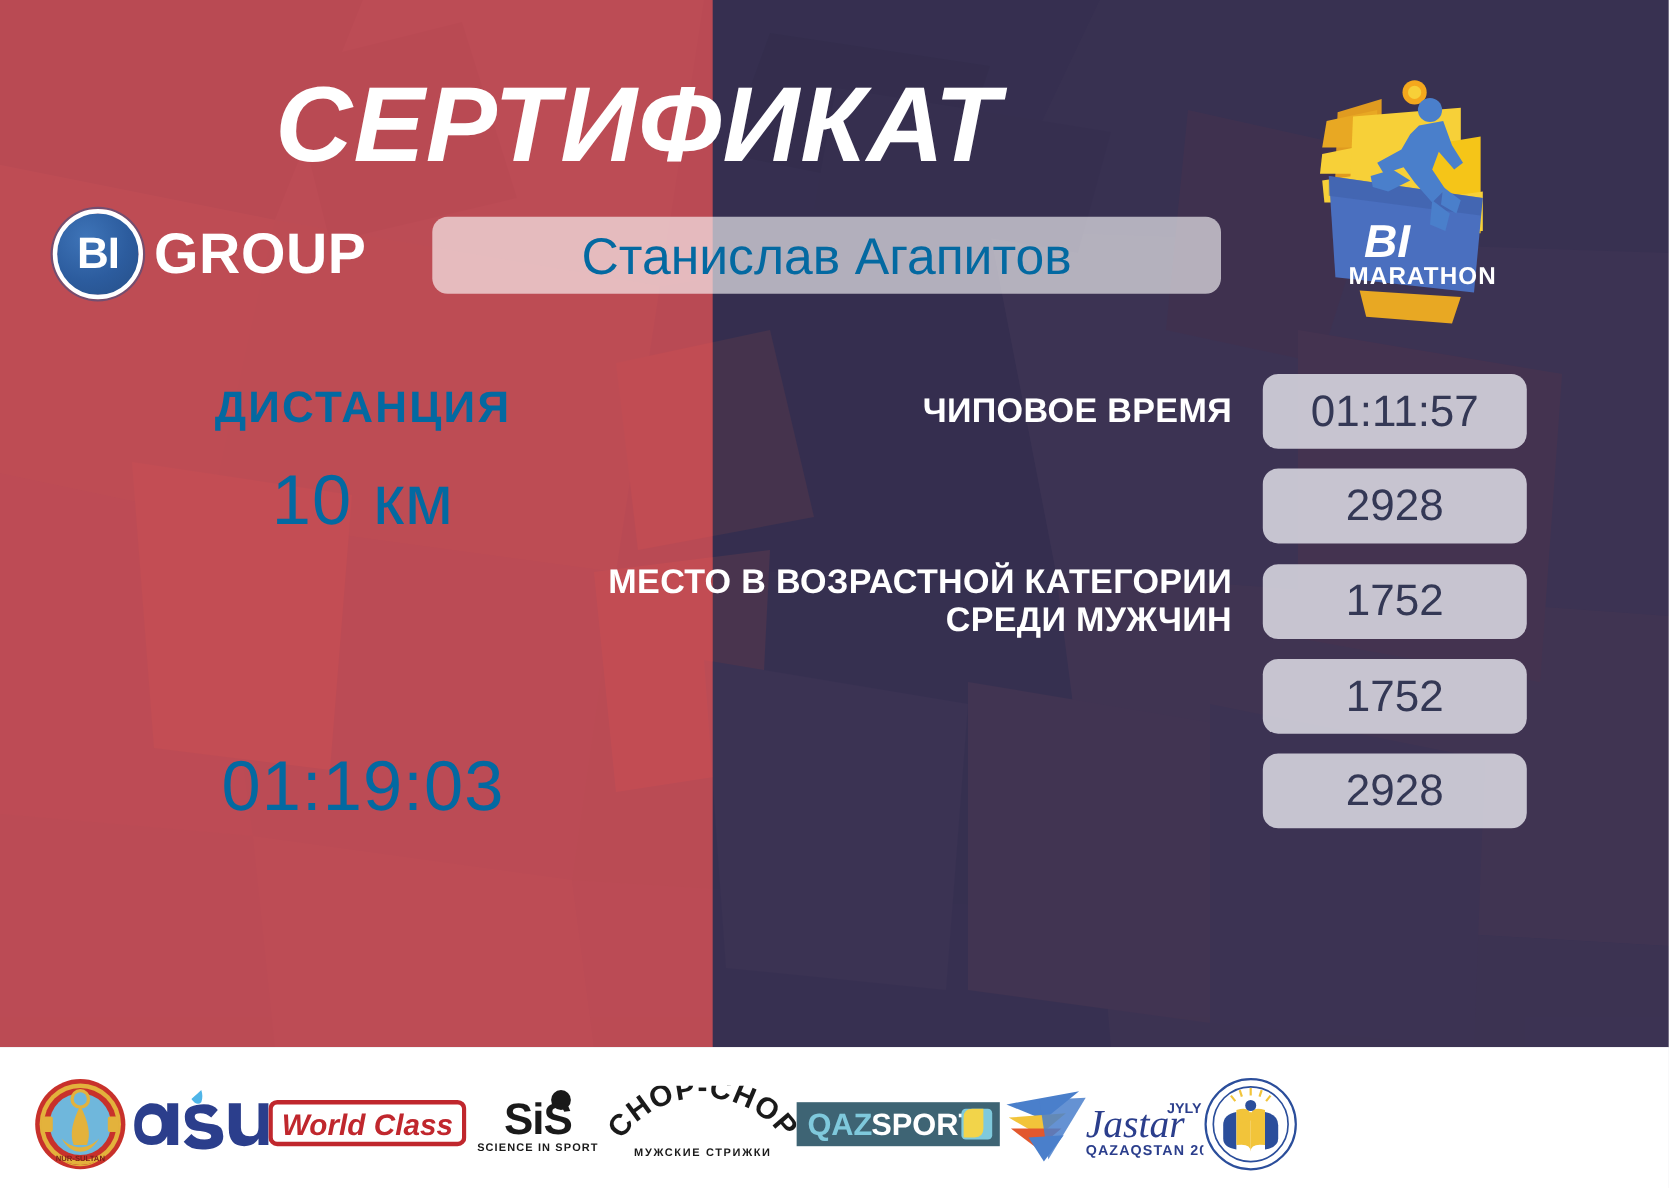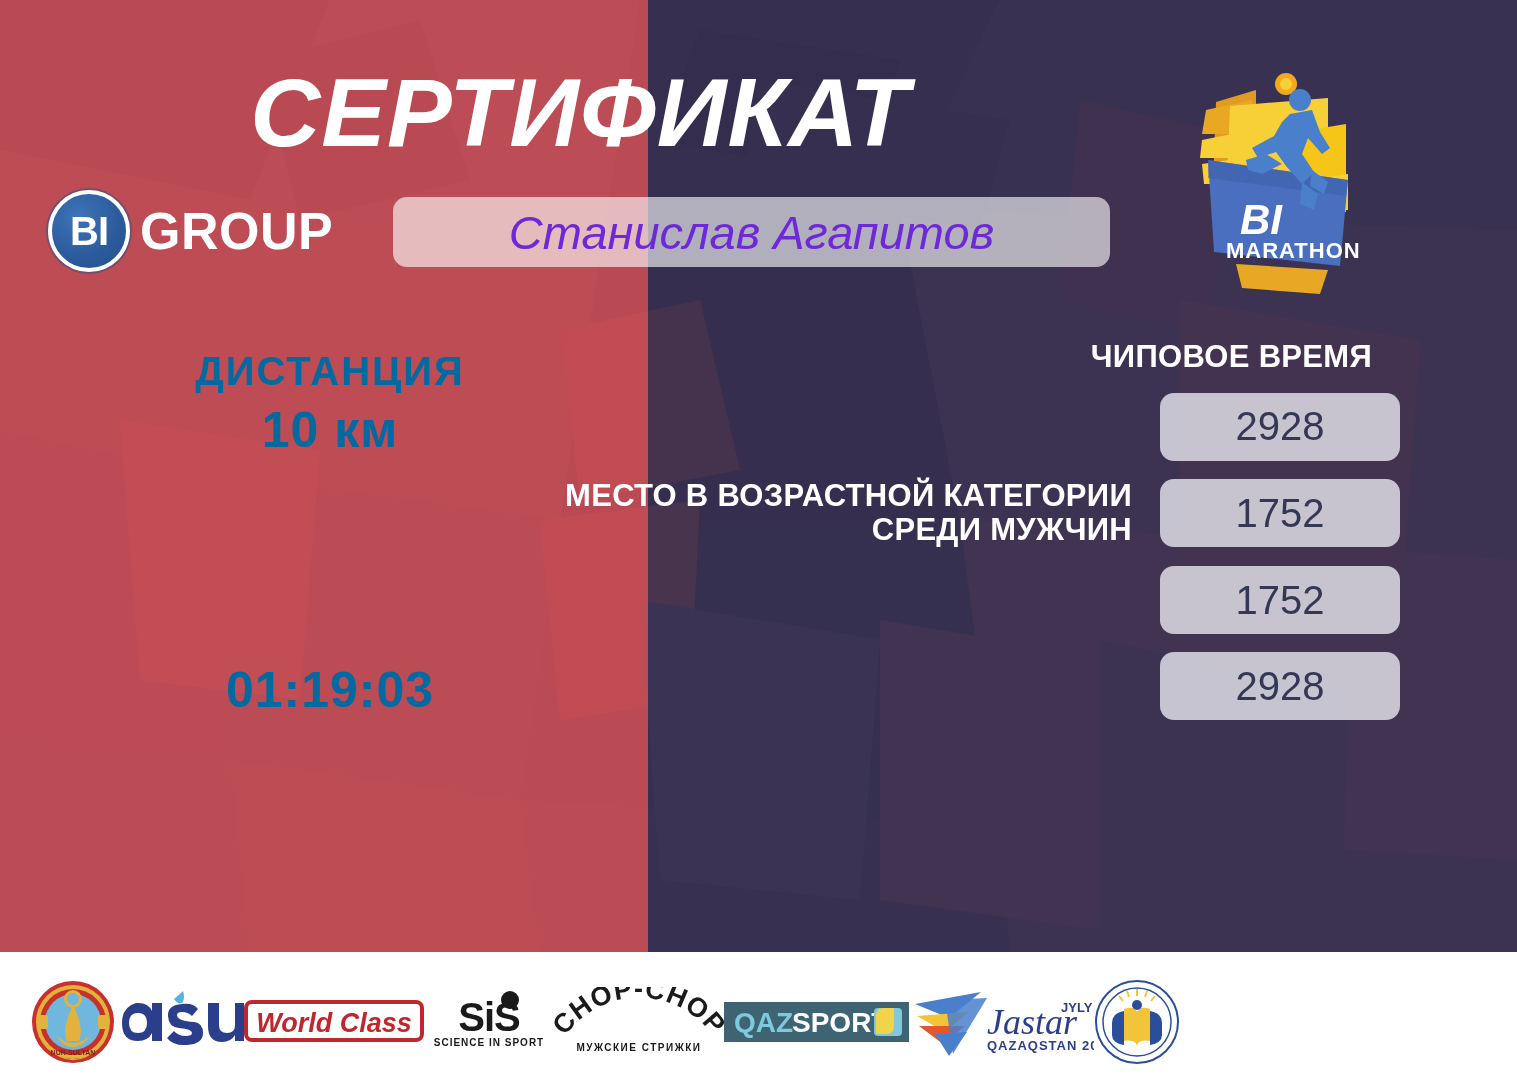--- a/index.html
+++ b/index.html
@@ -59,23 +59,22 @@
     font-style: italic;
   }
   .name-pill {
     position: absolute; left: 393px; top: 197px;
     width: 717px; height: 70px;
     background: rgba(255,255,255,0.62);
     border-radius: 14px;
     display: flex; align-items: center; justify-content: center;
   }
   .name-pill span {
-    color: #6d28d9; font-size: 47px; font-weight: normal;
+    color: #0369a1; font-size: 47px; font-weight: normal;
     white-space: nowrap;
-    font-style: italic;
   }
 
   
   .bigroup {
     position: absolute; left: 48px; top: 190px;
     display: flex; align-items: center; gap: 10px;
   }
   .bi-badge {
     width: 82px; height: 82px; border-radius: 50%;
     background: radial-gradient(circle at 35% 30%, #3E74B8 0%, #2C5C9E 55%, #264F88 100%);
@@ -90,25 +89,25 @@
   .marathon-logo { position: absolute; left: 1178px; top: 62px; width: 200px; height: 240px; }
 
   
   .left-block {
     position: absolute; left: 60px; width: 540px;
     text-align: center; color:#0369a1;
   }
   #distance-block { top: 348px; }
   #finish-block   { top: 655px; }
   .lbl-big { font-size: 40px; font-weight: bold; letter-spacing: 2px; line-height: 1.18; }
-  .val-big { font-size: 50px; font-weight: bold; letter-spacing: 1px; margin-top: 6px; }
+  .val-big { font-size: 64px; font-weight: normal; letter-spacing: 1px; margin-top: 22px; }
 
   
   .right-rows {
-    position: absolute; left: 520px; top: 340px; width: 880px;
+    position: absolute; left: 508px; top: 340px; width: 880px;
   }
   .stat-row {
     display: flex; align-items: center; justify-content: flex-end;
     margin-bottom: 18px;
   }
   .stat-label {
     color:#ffffff; font-size: 31px; font-weight: bold;
     text-align: right; line-height: 1.12; letter-spacing: 0.3px;
     padding-right: 28px; flex: 1;
   }
@@ -208,20 +207,23 @@
     <div class="val-big">10 км</div>
   </div>
 
   <div class="left-block" id="finish-block">
     <div class="val-big">01:19:03</div>
   </div>
 
   <div class="right-rows">
     <div class="stat-row">
       <div class="stat-label">ЧИПОВОЕ ВРЕМЯ</div>
+      <div class="stat-pill">
+        <span>01:11:57</span>
+      </div>
     </div>
     <div class="stat-row">
       <div class="stat-pill">
         <span>2928</span>
       </div>
     </div>
     <div class="stat-row">
       <div class="stat-label">МЕСТО В ВОЗРАСТНОЙ КАТЕГОРИИ СРЕДИ МУЖЧИН</div>
       <div class="stat-pill">
         <span>1752</span>

